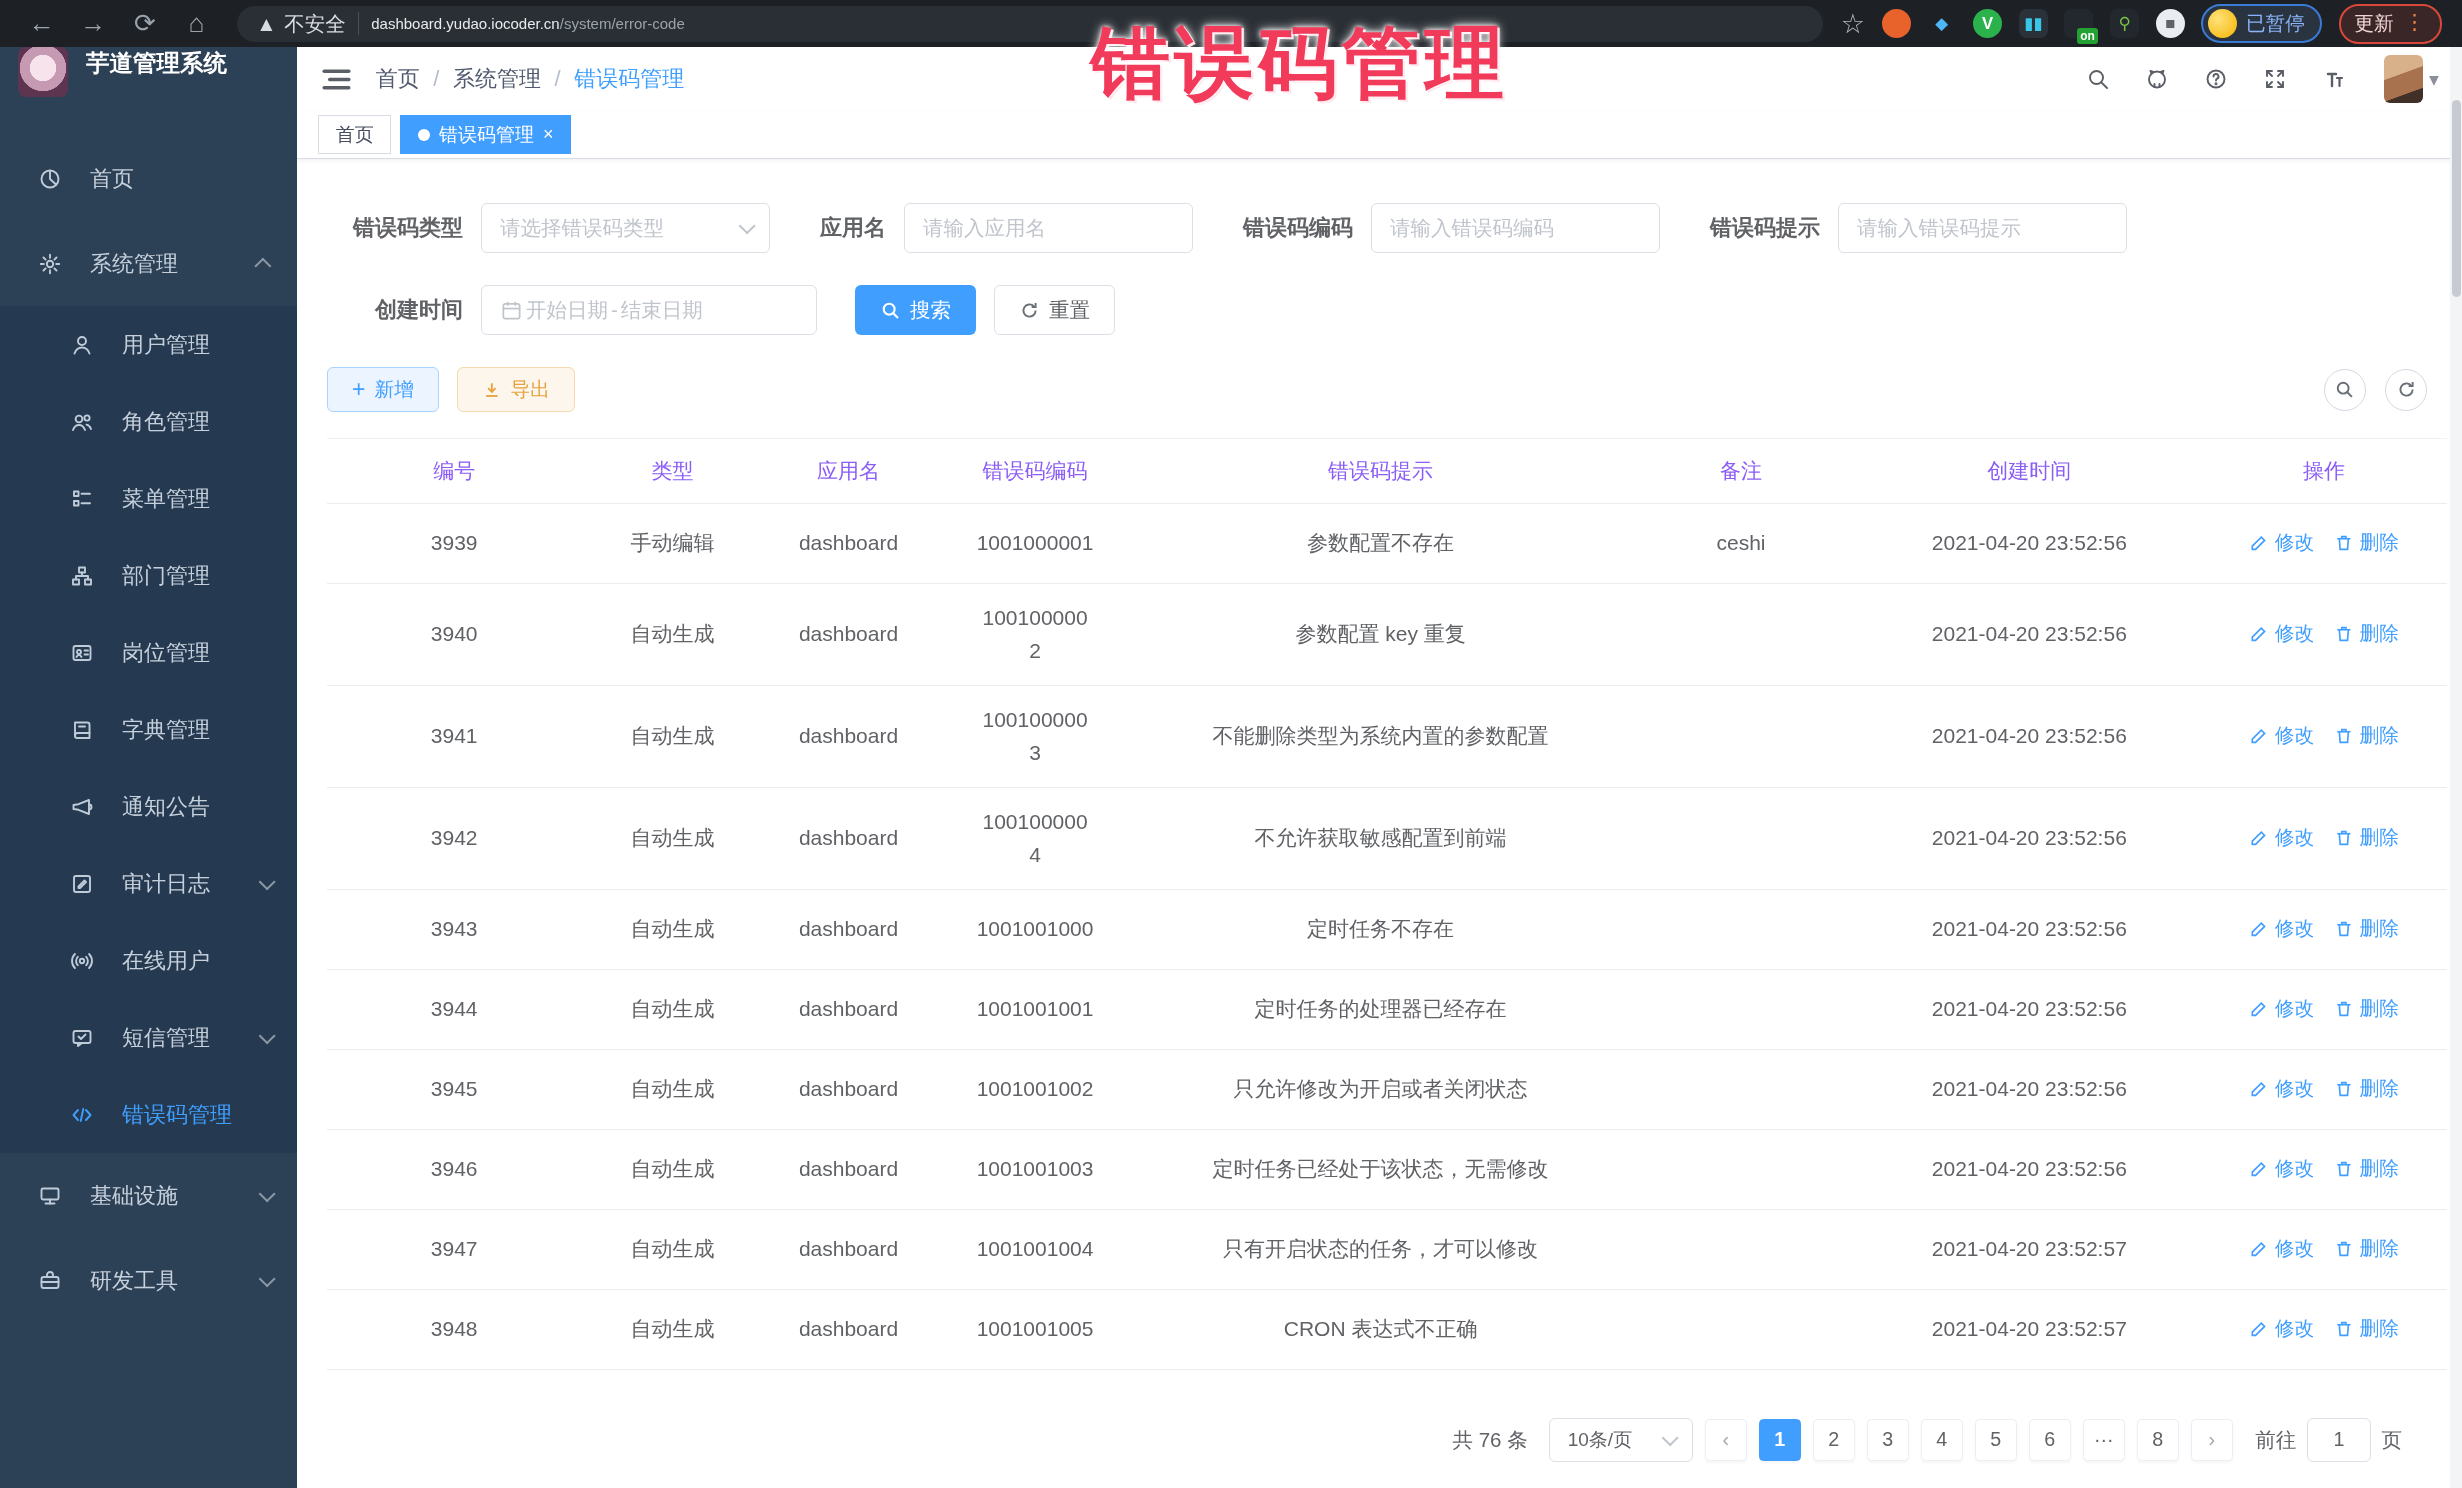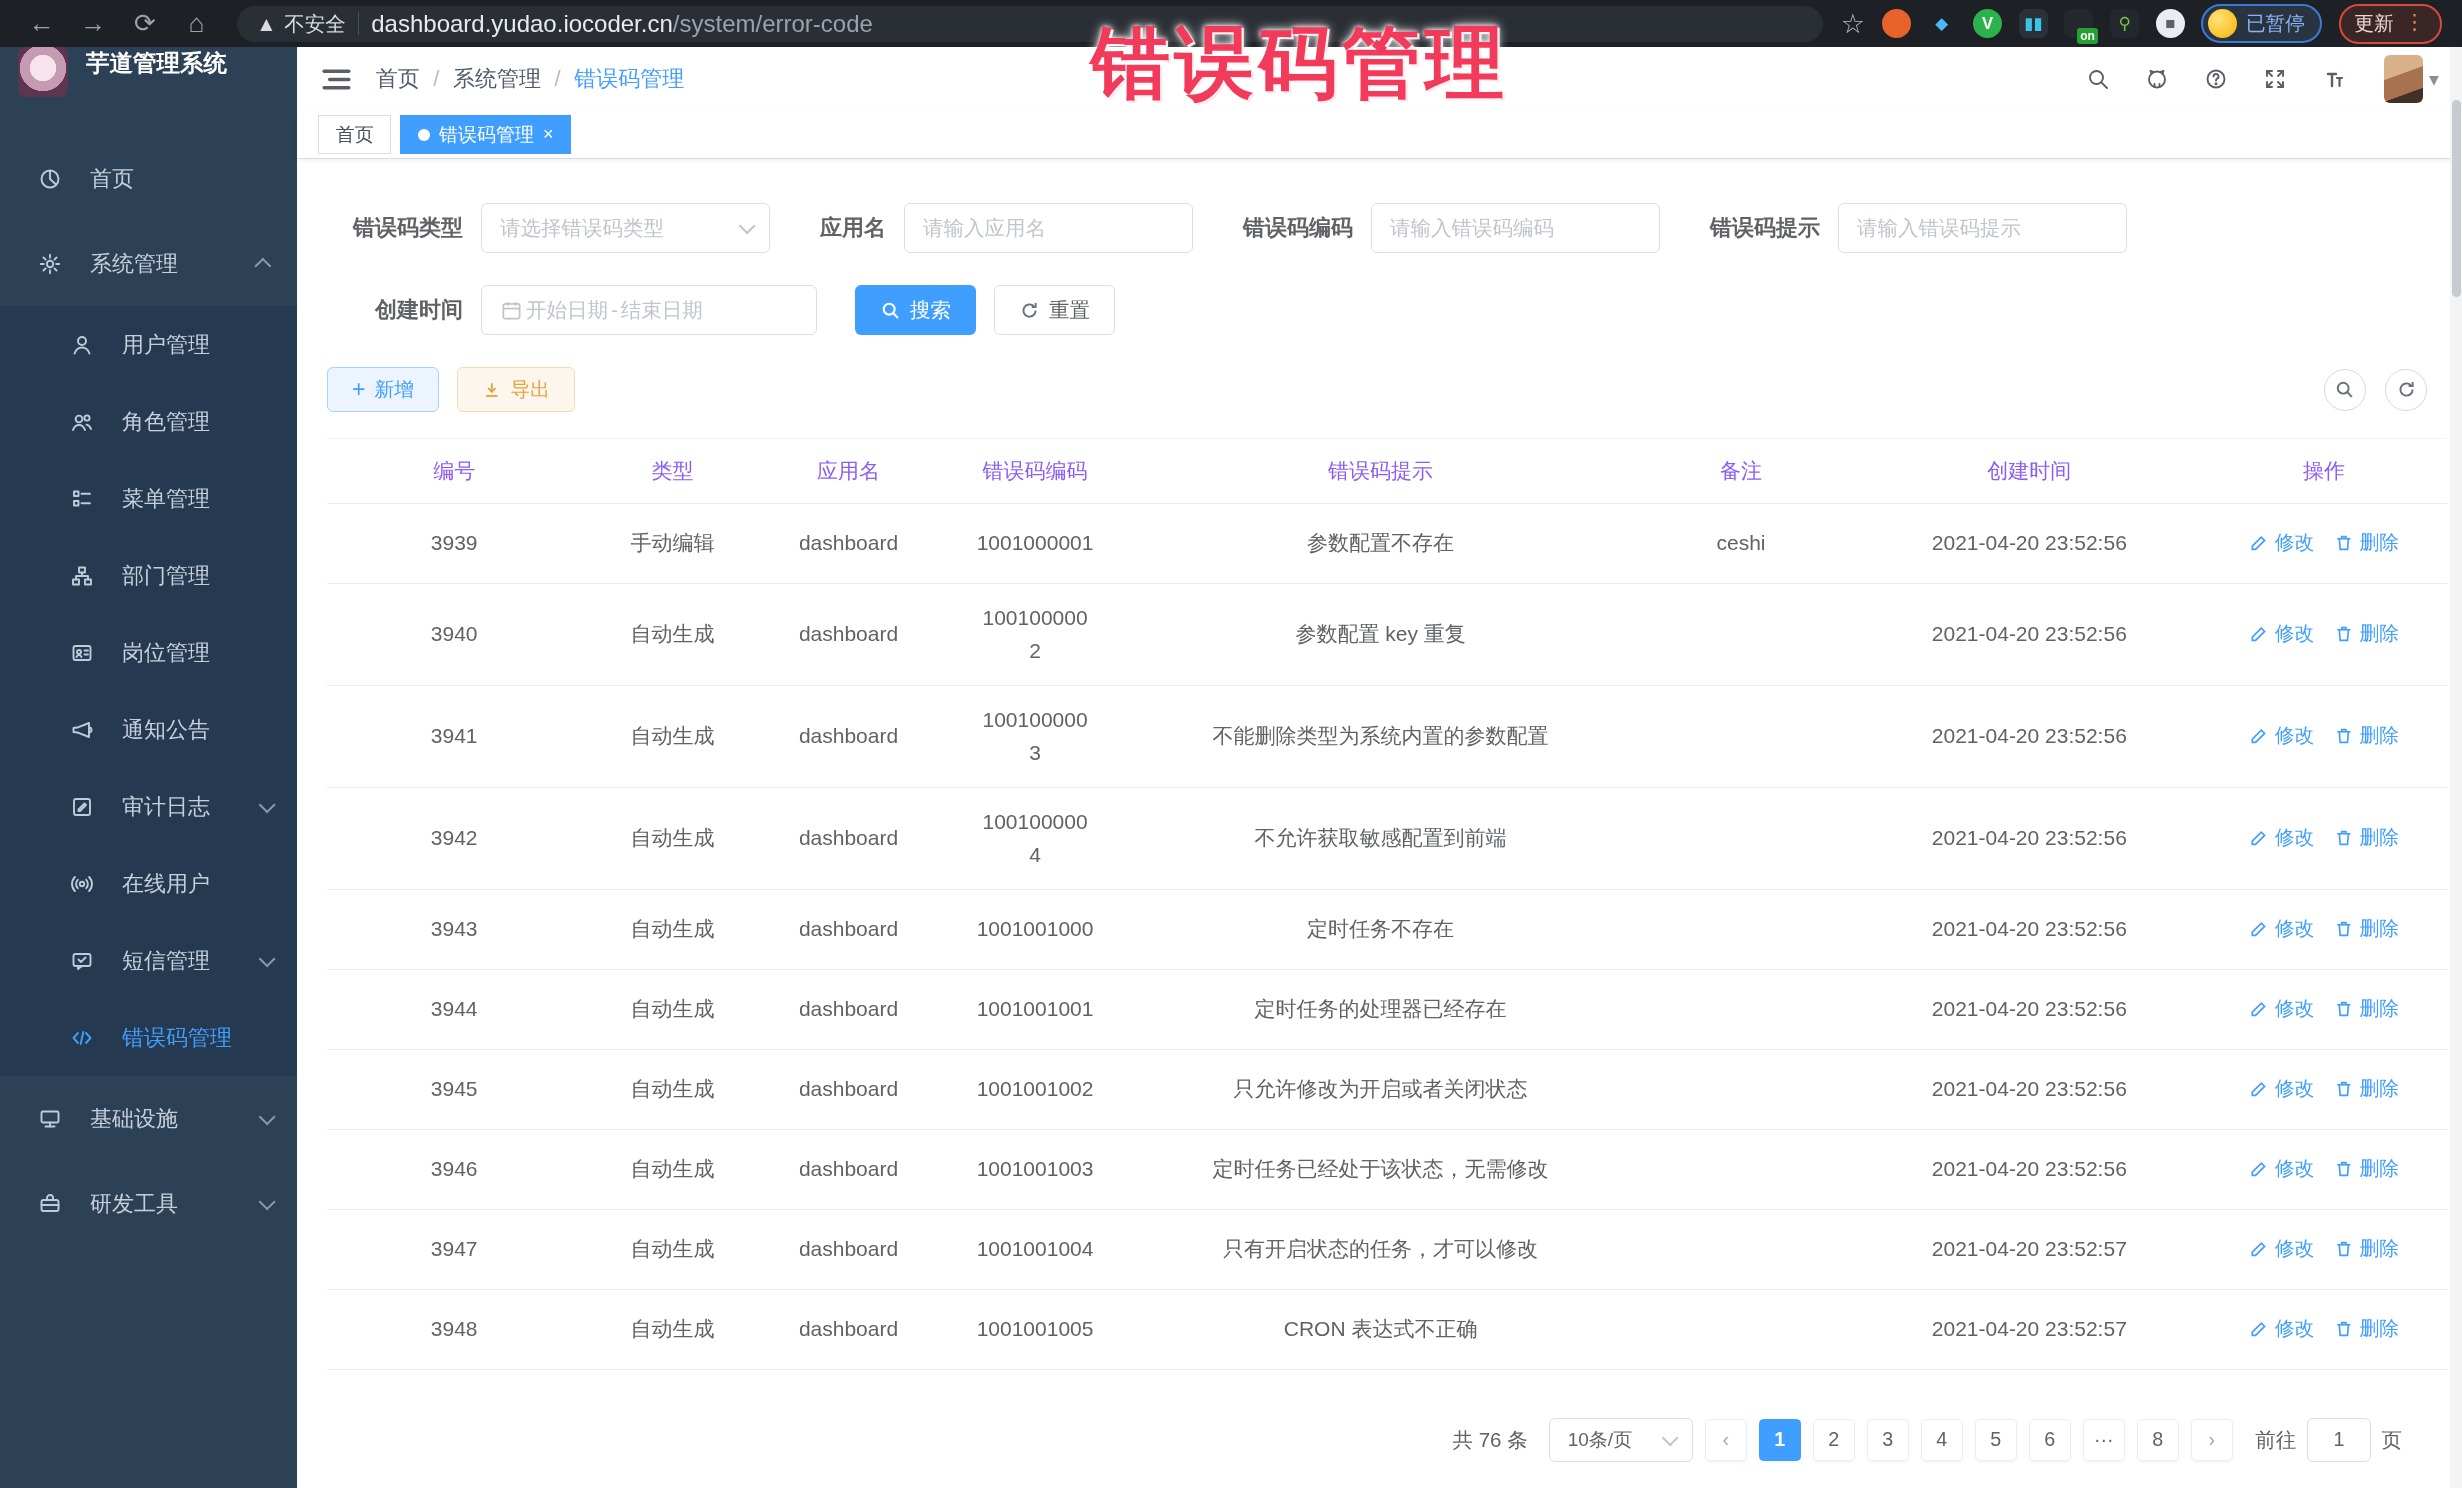--- a/index.html
+++ b/index.html
@@ -8,21 +8,21 @@
 
   
   .chrome { position:absolute; left:0; top:0; width:2462px; height:47px; background:#1d2126;
             display:flex; align-items:center; padding:0 19.7px; gap:7.6px; z-index:5; }
   .navbtn { color:#9aa2ab; font-size:26px; width:44px; height:38px; display:flex; align-items:center;
             justify-content:center; border-radius:6px; flex:0 0 auto; }
   .urlpill { flex:1 1 auto; height:36px; background:#2a2f35; border-radius:18px; margin:0 10.6px;
              display:flex; align-items:center; padding:0 19.7px; gap:12px; min-width:0; }
   .sec-chip { display:flex; align-items:center; gap:7.6px; color:#d8dbdf; font-size:20.5px; flex:0 0 auto; }
   .sec-divider { width:1.5px; height:23px; background:#4a5057; flex:0 0 auto; }
-  .url-text { font-size:24px; color:#e8eaed; white-space:nowrap; overflow:hidden; }
+  .url-text { font-size:15px; color:#e8eaed; white-space:nowrap; overflow:hidden; }
   .url-text .path { color:#9aa2ab; }
   .ext-row { display:flex; align-items:center; gap:16.7px; flex:0 0 auto; }
   .extdot { width:29px; height:29px; border-radius:7.6px; display:flex; align-items:center;
             justify-content:center; font-size:16.7px; font-weight:bold; color:#fff; }
   .ext-star { color:#b6bcc4; font-size:27px; }
   .e1{background:#e8622c;border-radius:50%;} .e2{background:#1d2126;color:#4db6f5;}
   .e3{background:#2bb24c;border-radius:50%;} .e4{background:#2b3138;color:#39c5e8;}
   .e5{background:#23282e;position:relative;} .e5::after{content:"on";position:absolute;right:-4.5px;bottom:-6px;
       background:#23a233;color:#fff;font-size:12px;padding:0.8px 3px;border-radius:3px;}
   .e6{background:#23282e;color:#7cc24a;} .e7{background:#e9edf2;color:#5f6368;border-radius:50%;}
@@ -245,20 +245,30 @@
               <path d="M6.5 16c.7-1.5 1.6-2 2.5-2s1.8.5 2.5 2"></path>
               <line x1="14.5" y1="9.5" x2="18" y2="9.5"></line>
               <line x1="14.5" y1="13.5" x2="18" y2="13.5"></line>
             </svg>
           </span>
           <span class="lbl">岗位管理</span>
         </div>
         <div class="mi sub">
           <span class="ico">
             <svg viewBox="0 0 24 24" width="24" height="24" fill="none" stroke="currentColor" stroke-width="1.9" stroke-linecap="round" stroke-linejoin="round">
+              <path d="M5 4.5h12.5a2 2 0 0 1 2 2V20H7a2 2 0 0 1-2-2z"></path>
+              <path d="M5 17.5A2.5 2.5 0 0 1 7.5 15H19.5"></path>
+              <line x1="9" y1="8.5" x2="15" y2="8.5"></line>
+            </svg>
+          </span>
+          <span class="lbl">字典管理</span>
+        </div>
+        <div class="mi sub">
+          <span class="ico">
+            <svg viewBox="0 0 24 24" width="24" height="24" fill="none" stroke="currentColor" stroke-width="1.9" stroke-linecap="round" stroke-linejoin="round">
               <path d="M3.5 10v4l5 .8L19 19V5L8.5 9.2z"></path>
               <path d="M19 9.5a2.5 2.5 0 0 1 0 5"></path>
             </svg>
           </span>
           <span class="lbl">通知公告</span>
         </div>
         <div class="mi sub">
           <span class="ico">
             <svg viewBox="0 0 24 24" width="24" height="24" fill="none" stroke="currentColor" stroke-width="1.9" stroke-linecap="round" stroke-linejoin="round">
               <rect x="4" y="4" width="16" height="16" rx="2"></rect>

